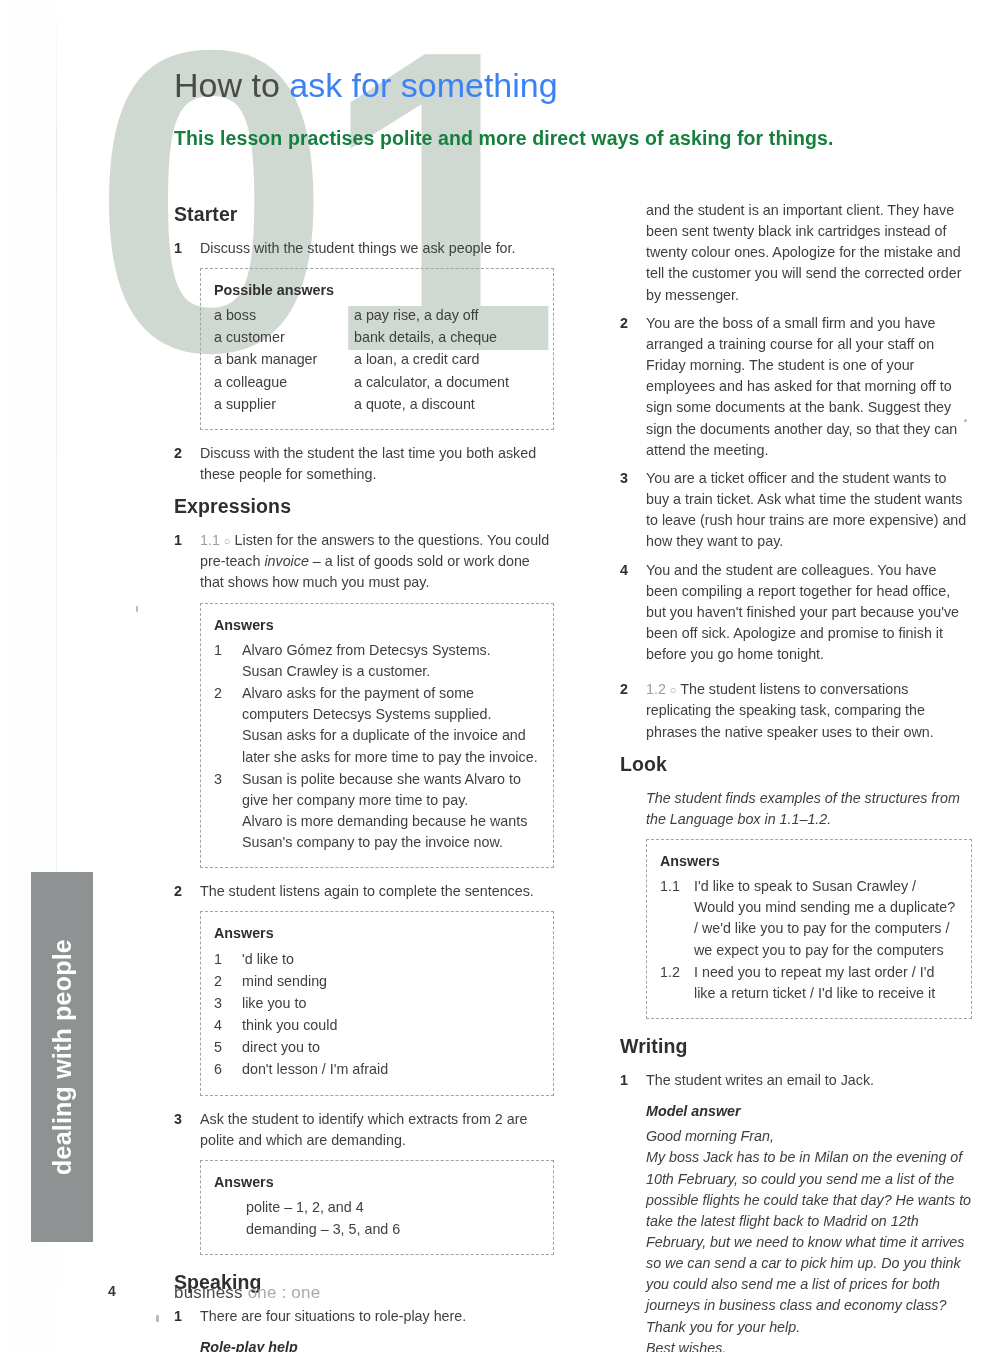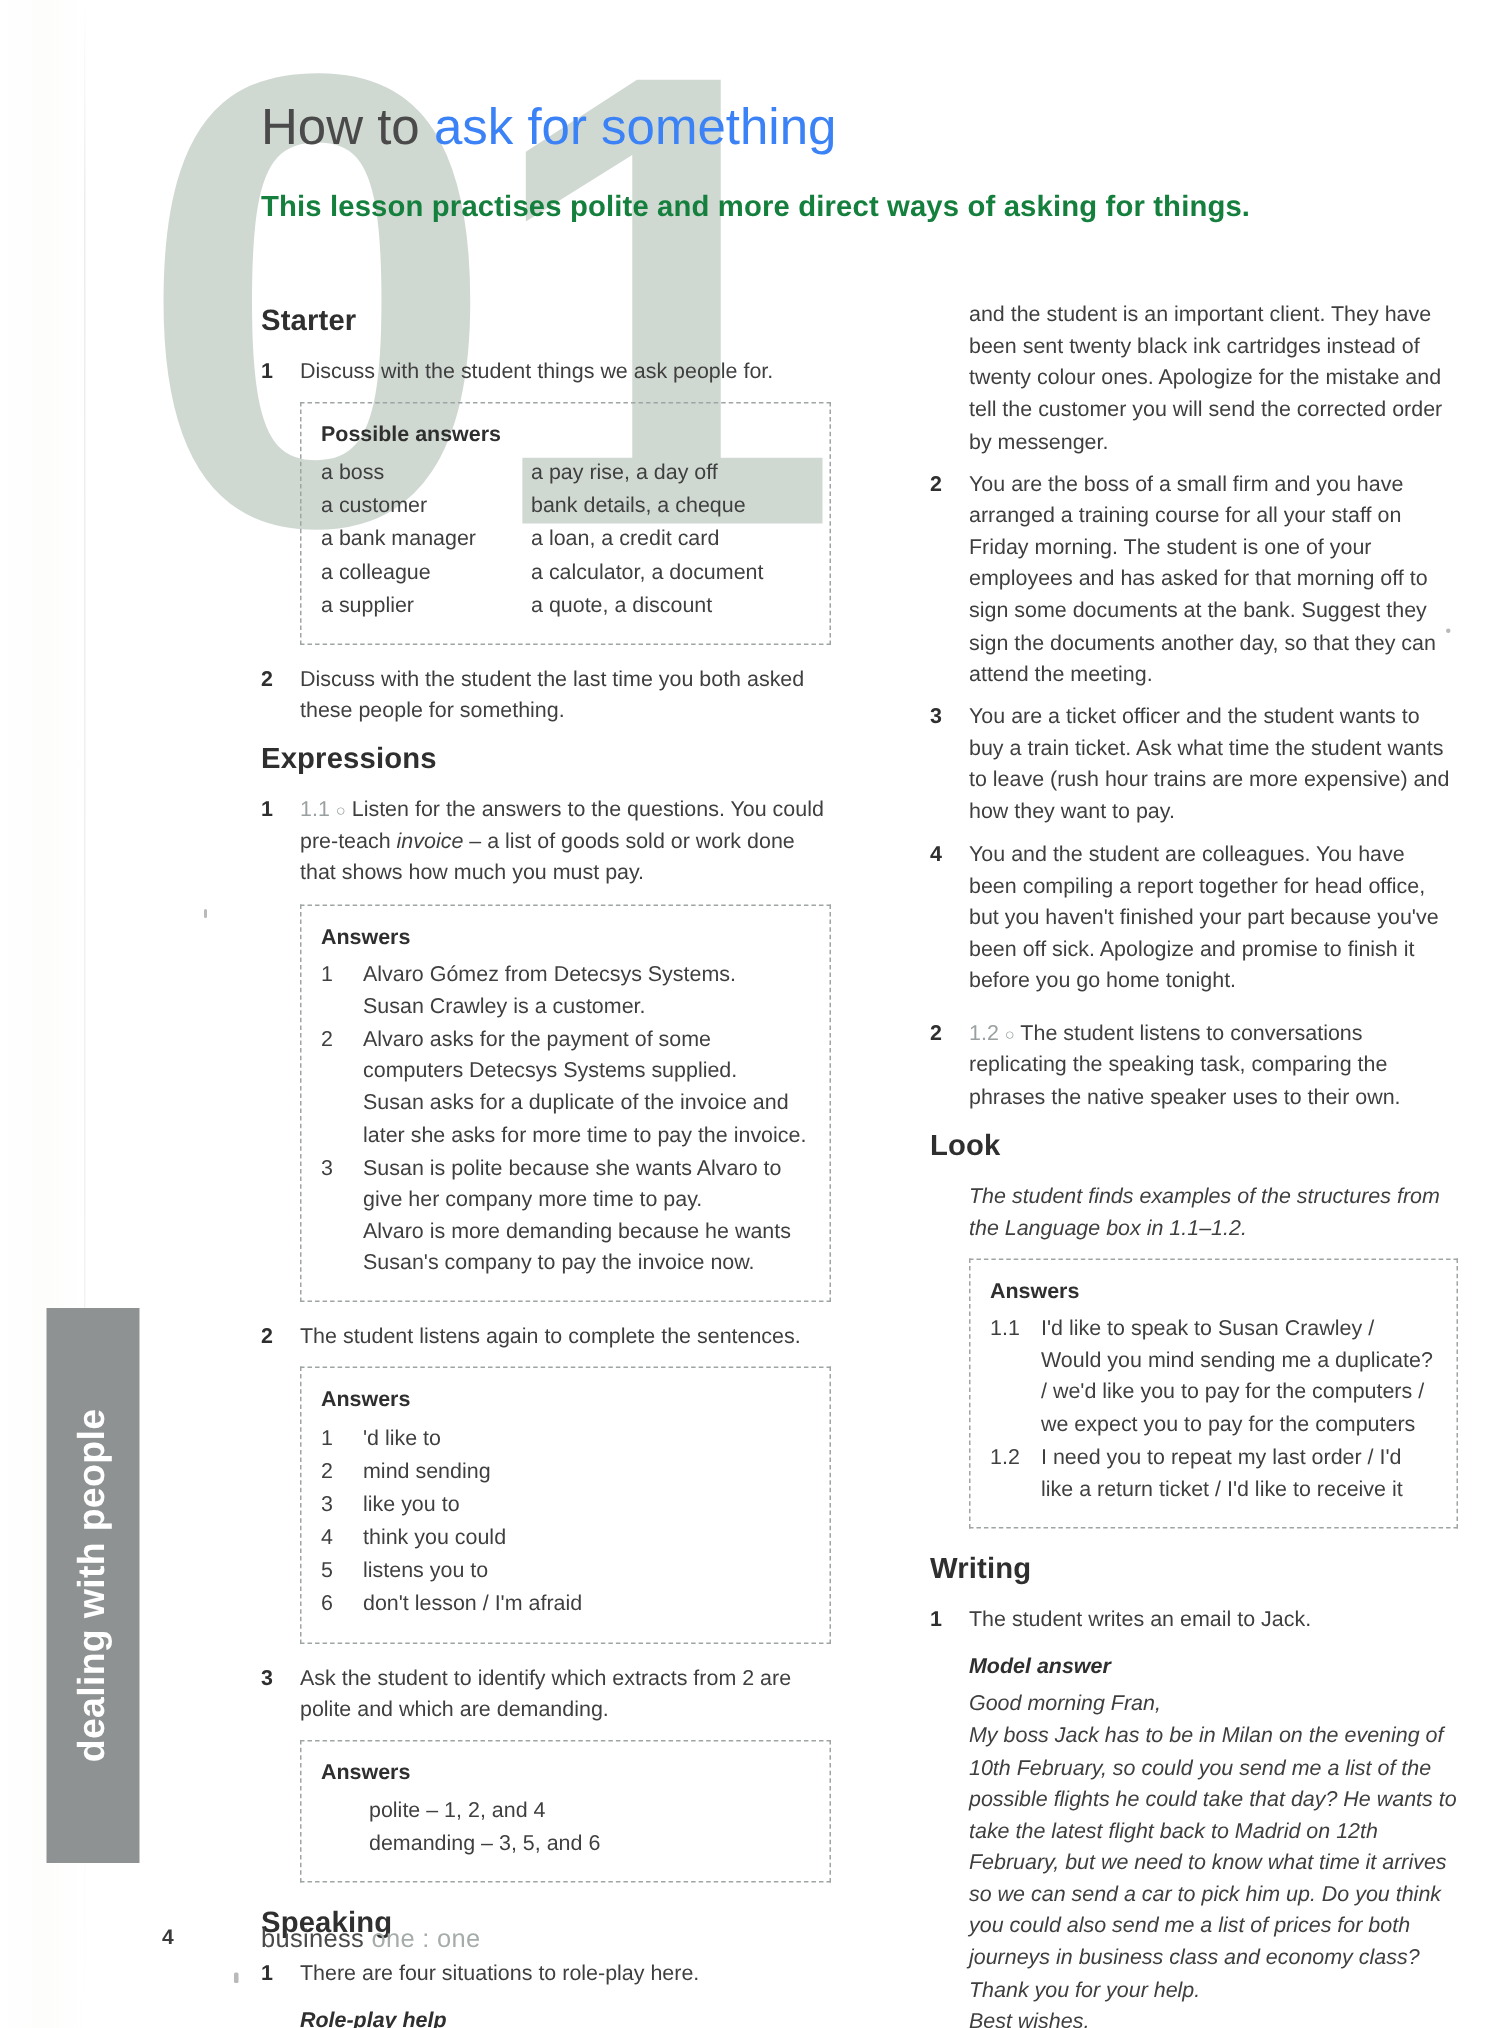--- a/index.html
+++ b/index.html
@@ -240,21 +240,21 @@
       <div class="row">
           <div class="n">3</div>
           <div class="t">like you to</div>
         </div>
       <div class="row">
           <div class="n">4</div>
           <div class="t">think you could</div>
         </div>
       <div class="row">
           <div class="n">5</div>
-          <div class="t">listens you to</div>
+          <div class="t">direct you to</div>
         </div>
       <div class="row">
           <div class="n">6</div>
           <div class="t">don't lesson / I'm afraid</div>
         </div>
     </div>
 
     <div class="item">
       <div class="num">3</div>
       <div class="body">Ask the student to identify which extracts from 2 are polite and which are demanding.</div>

